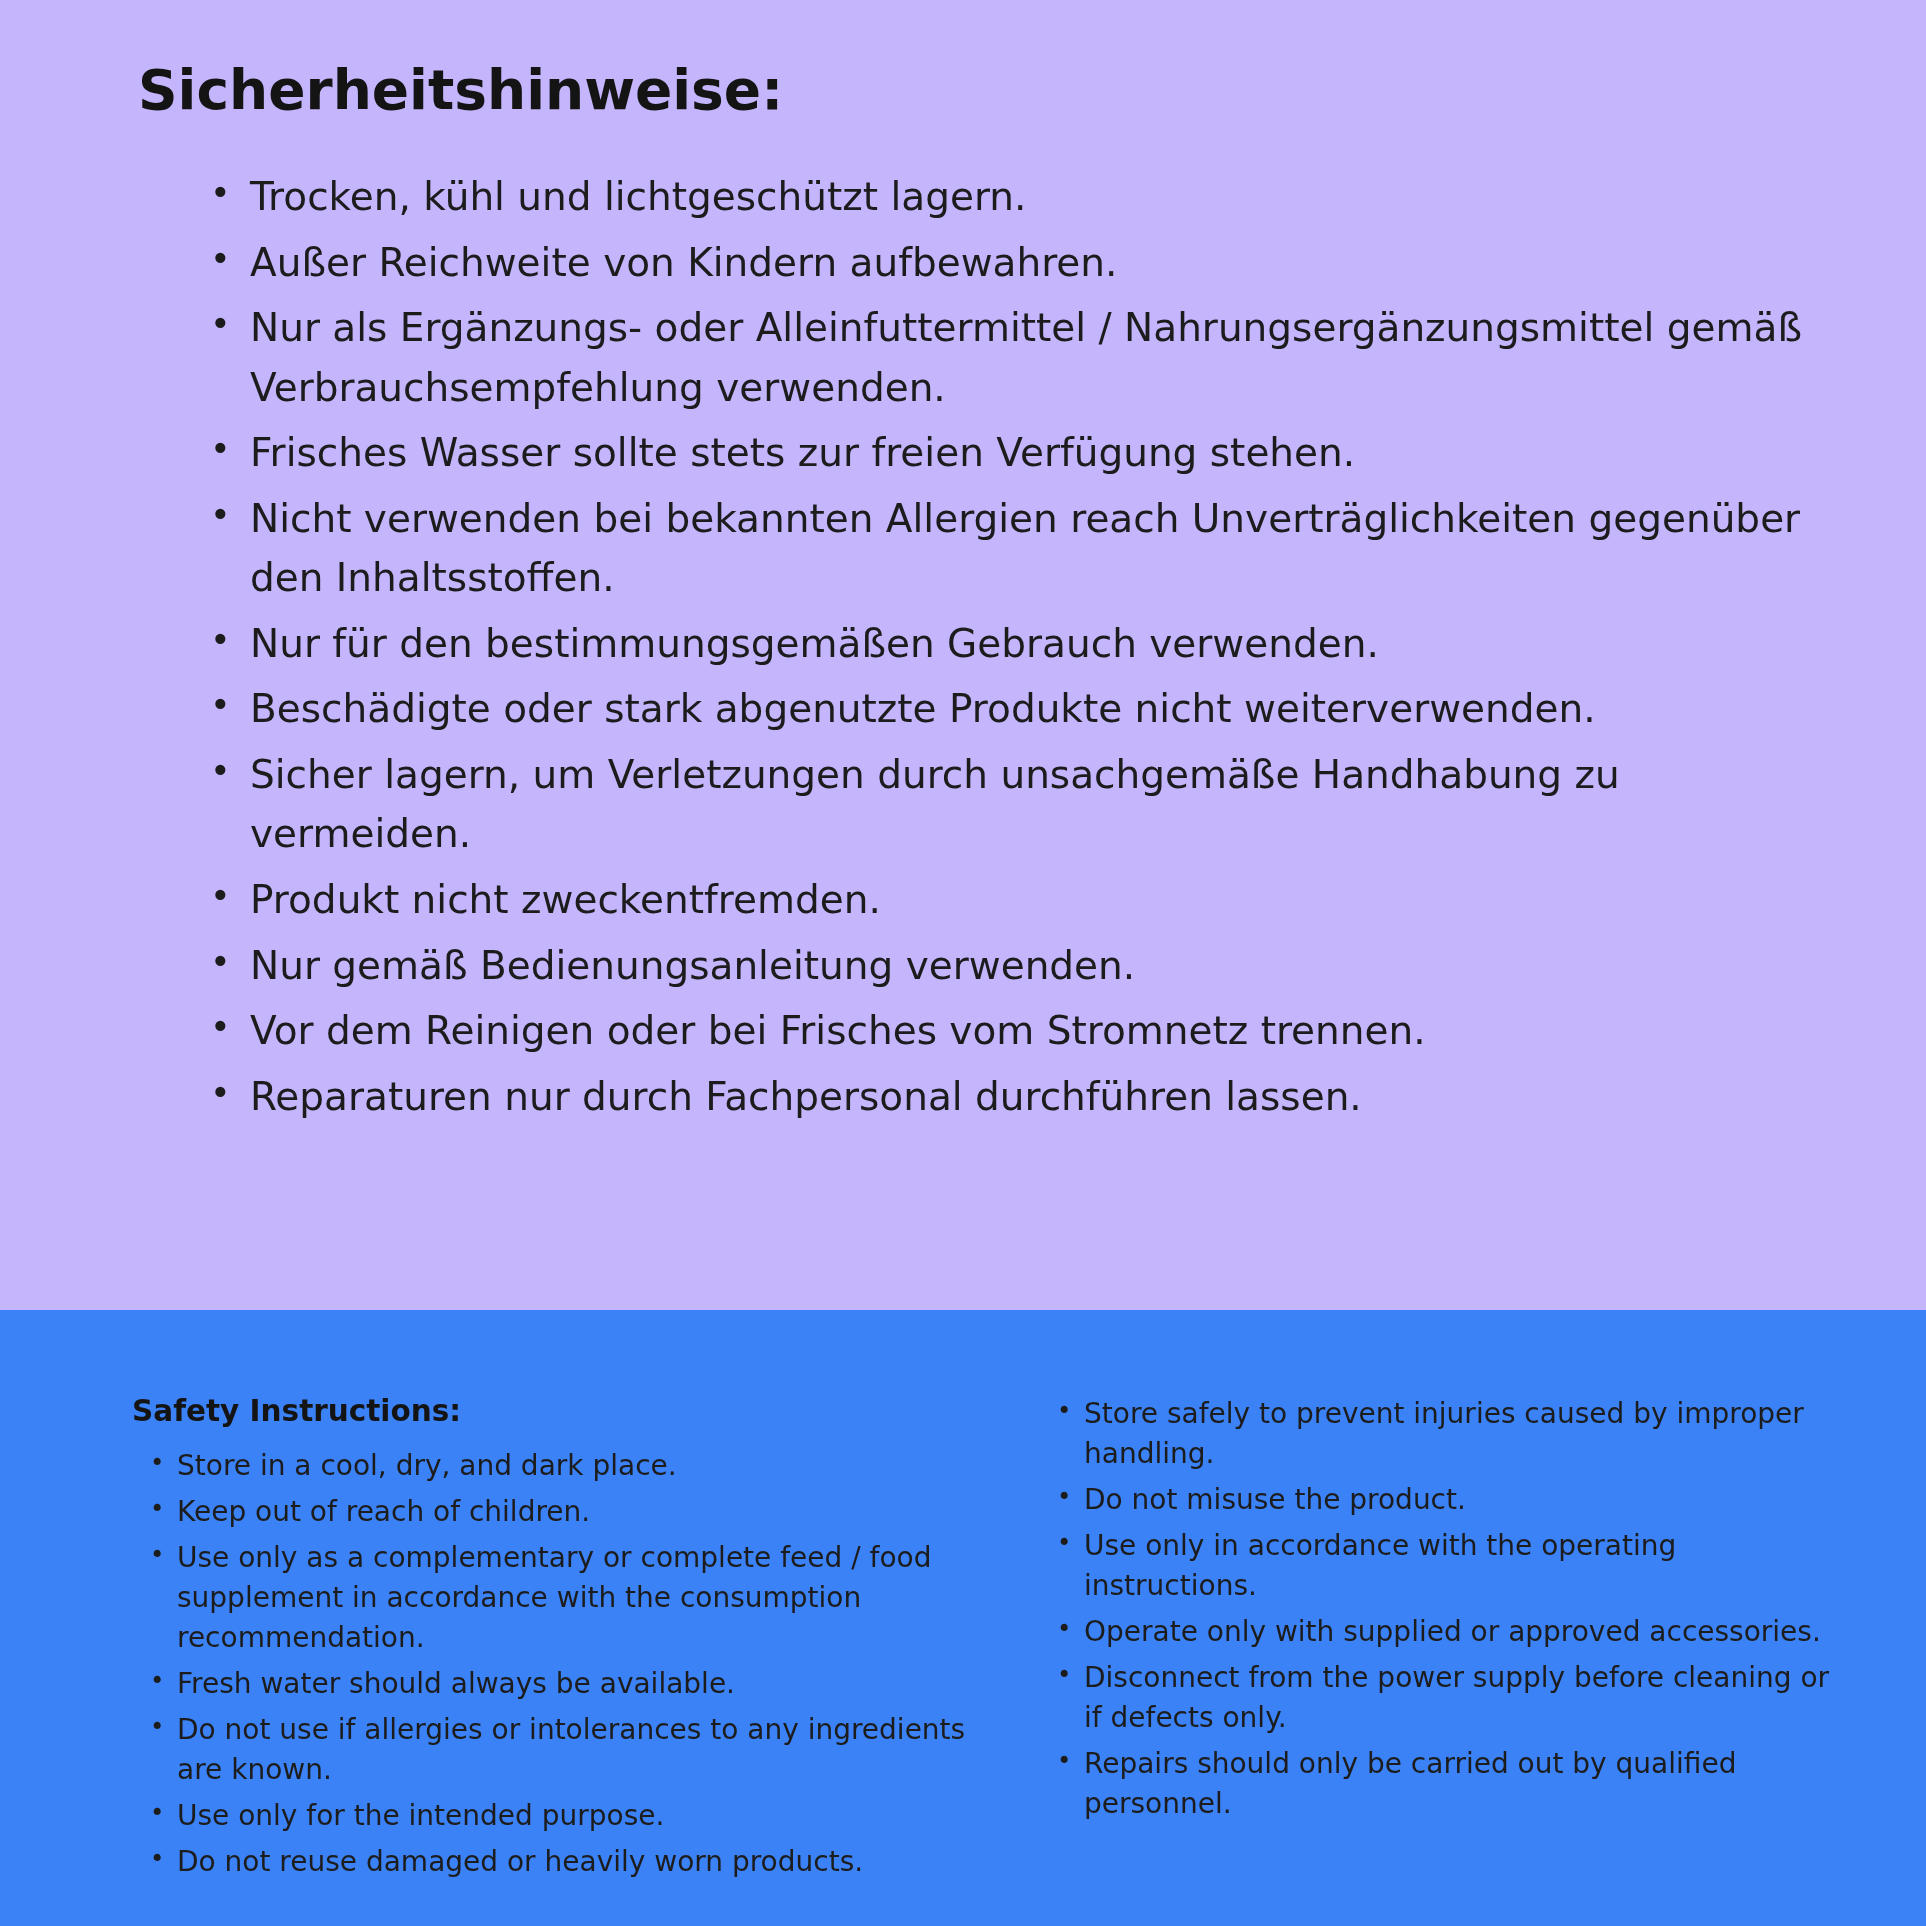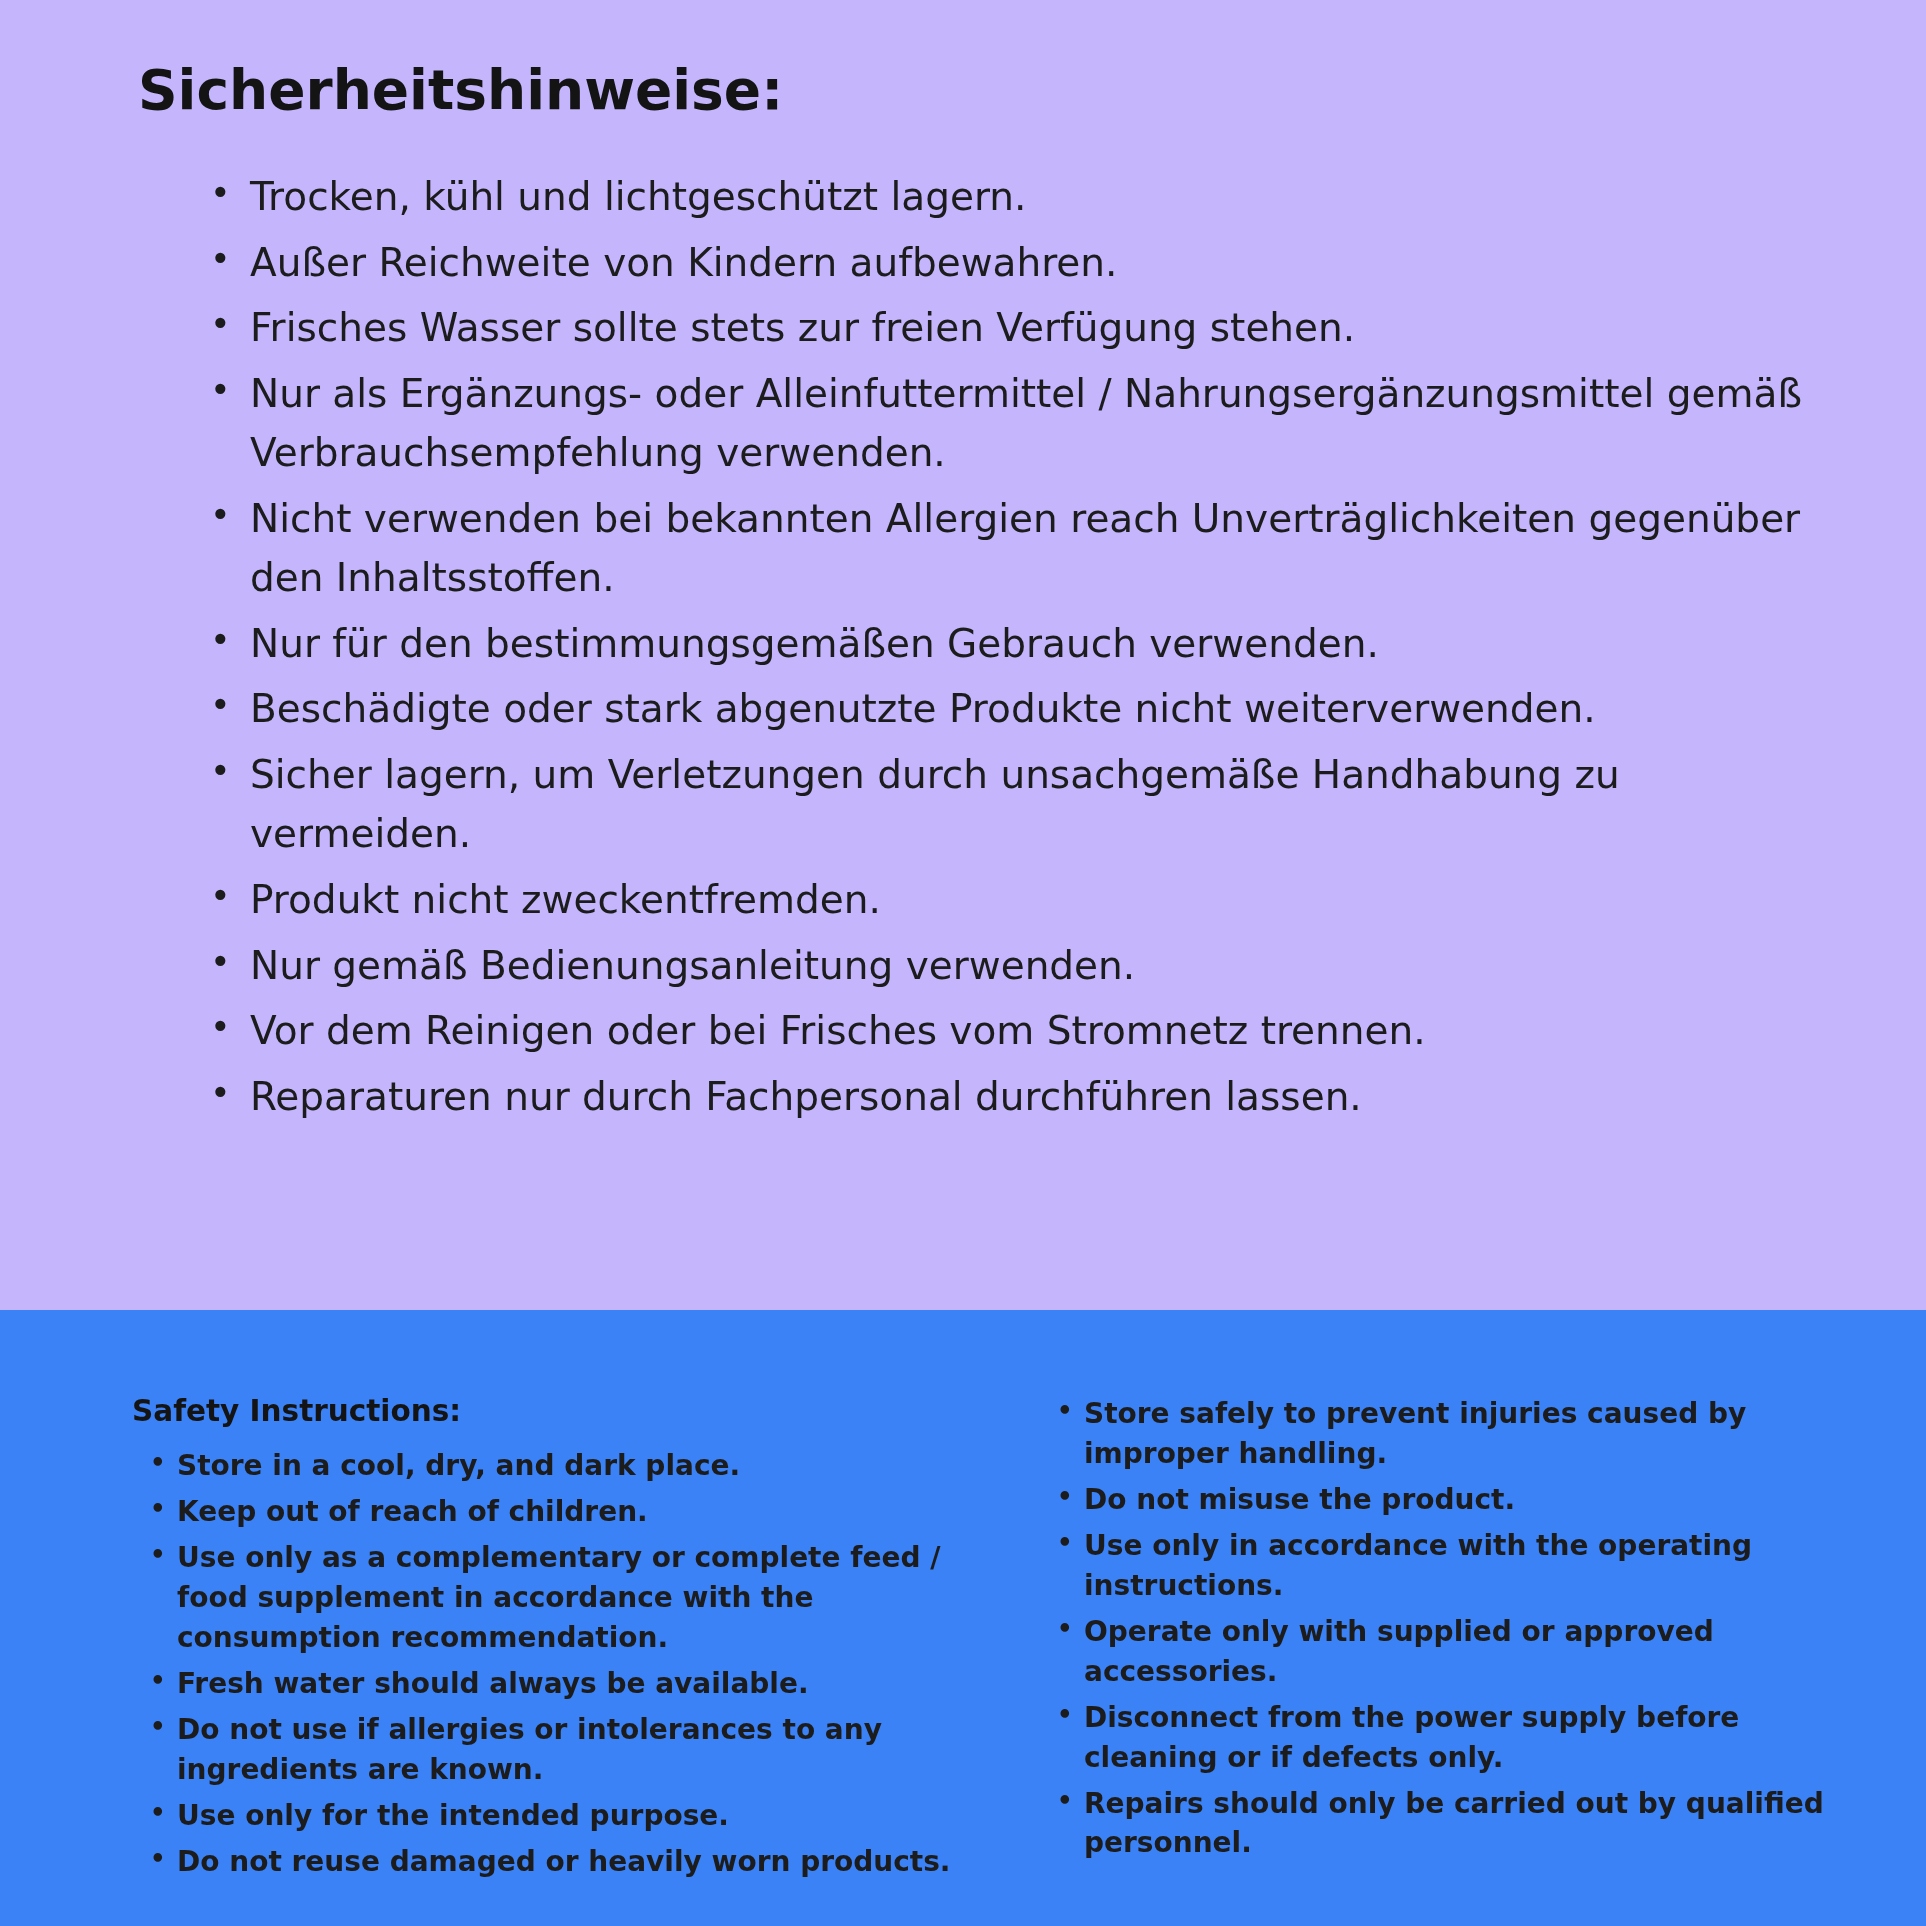--- a/index.html
+++ b/index.html
@@ -87,43 +87,42 @@
     margin: 0;
     padding: 0 0 0 18px;
     font-size: 28px;
     line-height: 1.42;
     color: #1c1c1c;
   }
   .english-list li {
     position: relative;
     padding-left: 27px;
     margin-bottom: 6.4px;
-    font-weight: bold;
   }
   .english-list li::before {
     content: "\2022";
     position: absolute;
     left: 0;
     top: 0;
     font-size: 24.4px;
   }
   .english-col-right .english-list {
     padding-left: 0;
   }
 </style>
 </head>
 <body>
 
 <section class="german-section">
   <h1 class="german-heading">Sicherheitshinweise:</h1>
   <ul class="german-list">
     <li>Trocken, kühl und lichtgeschützt lagern.</li>
     <li>Außer Reichweite von Kindern aufbewahren.</li>
+    <li>Nur als Ergänzungs- oder Alleinfuttermittel / Nahrungsergänzungsmittel gemäß Verbrauchsempfehlung verwenden.</li>
     <li>Frisches Wasser sollte stets zur freien Verfügung stehen.</li>
-    <li>Nur als Ergänzungs- oder Alleinfuttermittel / Nahrungsergänzungsmittel gemäß Verbrauchsempfehlung verwenden.</li>
     <li>Nicht verwenden bei bekannten Allergien reach Unverträglichkeiten gegenüber den Inhaltsstoffen.</li>
     <li>Nur für den bestimmungsgemäßen Gebrauch verwenden.</li>
     <li>Beschädigte oder stark abgenutzte Produkte nicht weiterverwenden.</li>
     <li>Sicher lagern, um Verletzungen durch unsachgemäße Handhabung zu vermeiden.</li>
     <li>Produkt nicht zweckentfremden.</li>
     <li>Nur gemäß Bedienungsanleitung verwenden.</li>
     <li>Vor dem Reinigen oder bei Frisches vom Stromnetz trennen.</li>
     <li>Reparaturen nur durch Fachpersonal durchführen lassen.</li>
   </ul>
 </section>

